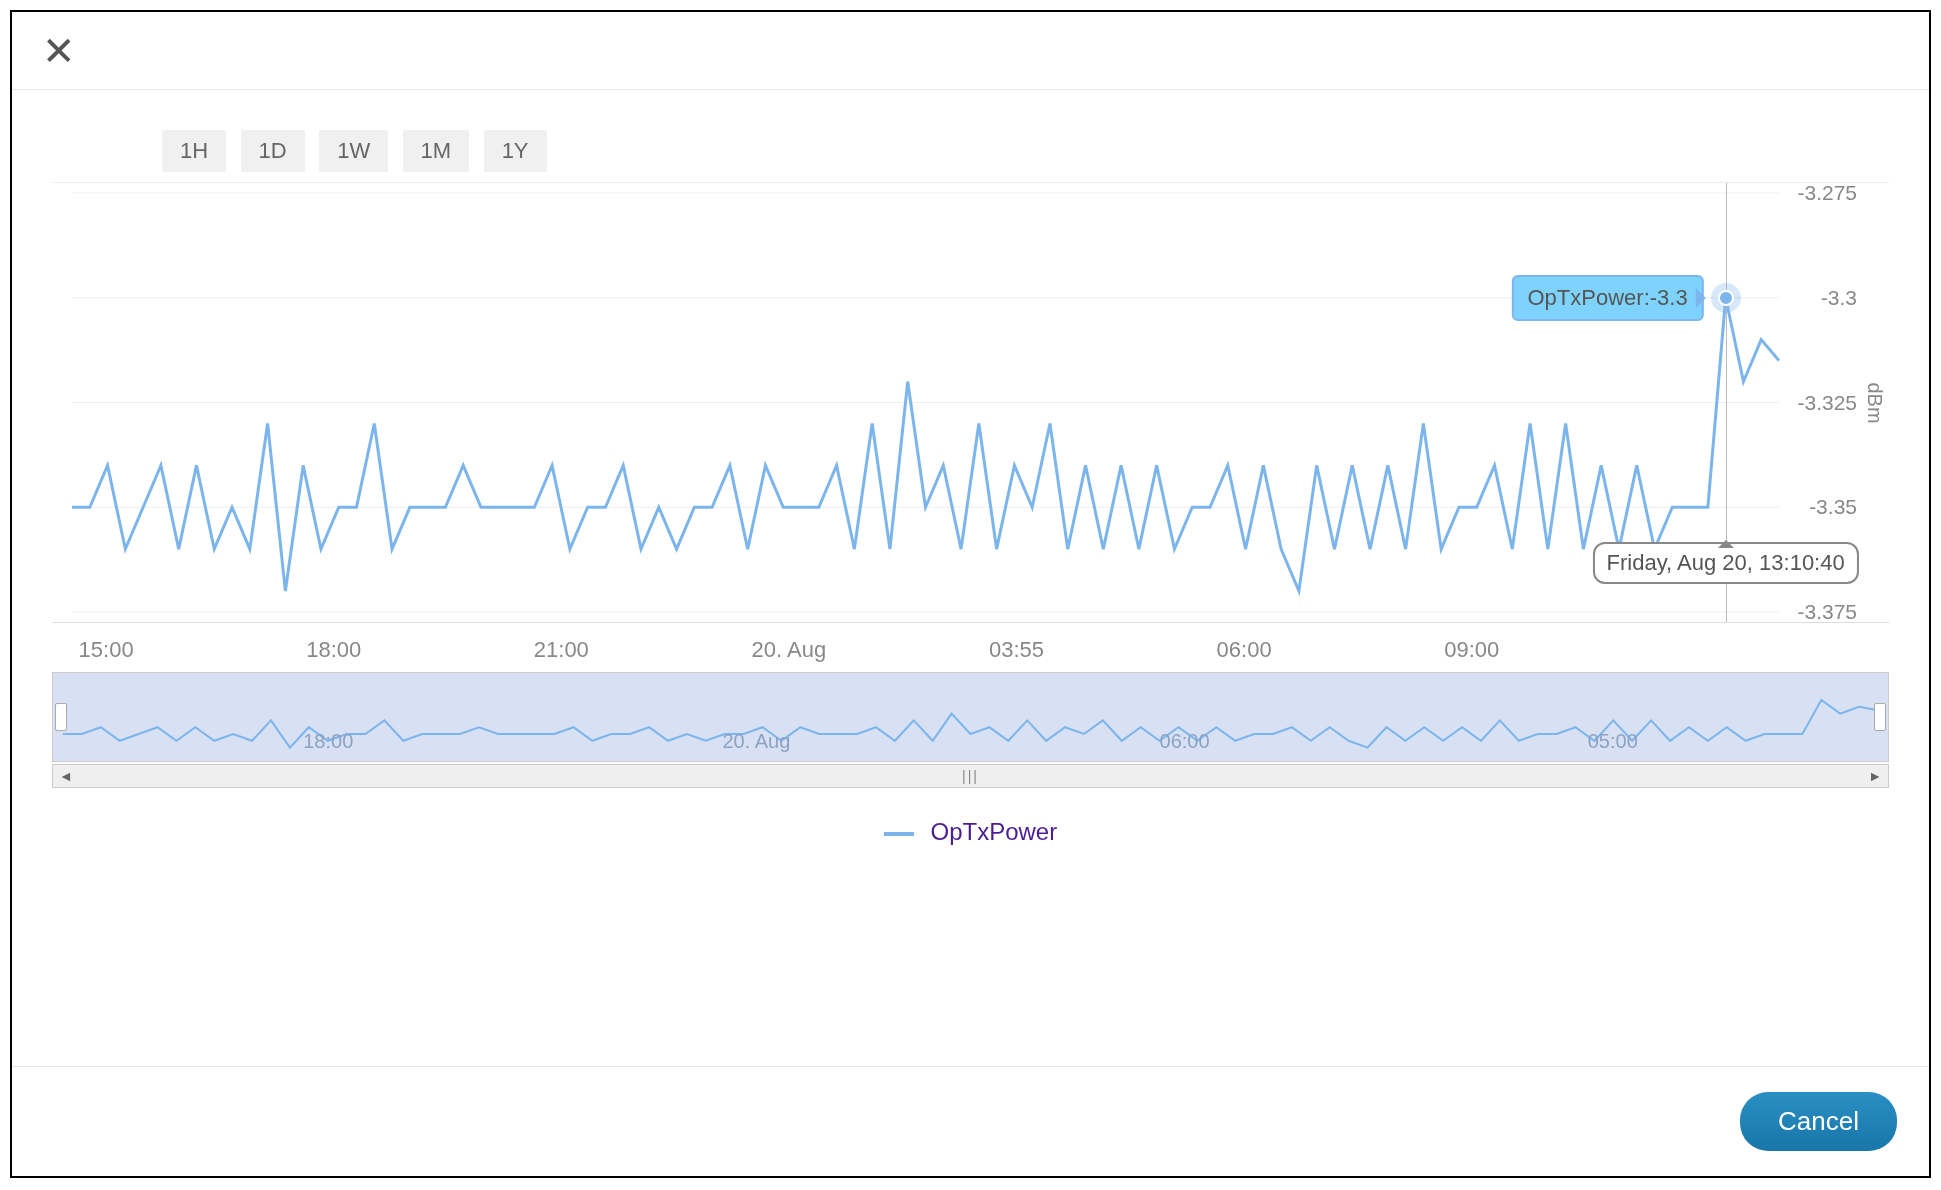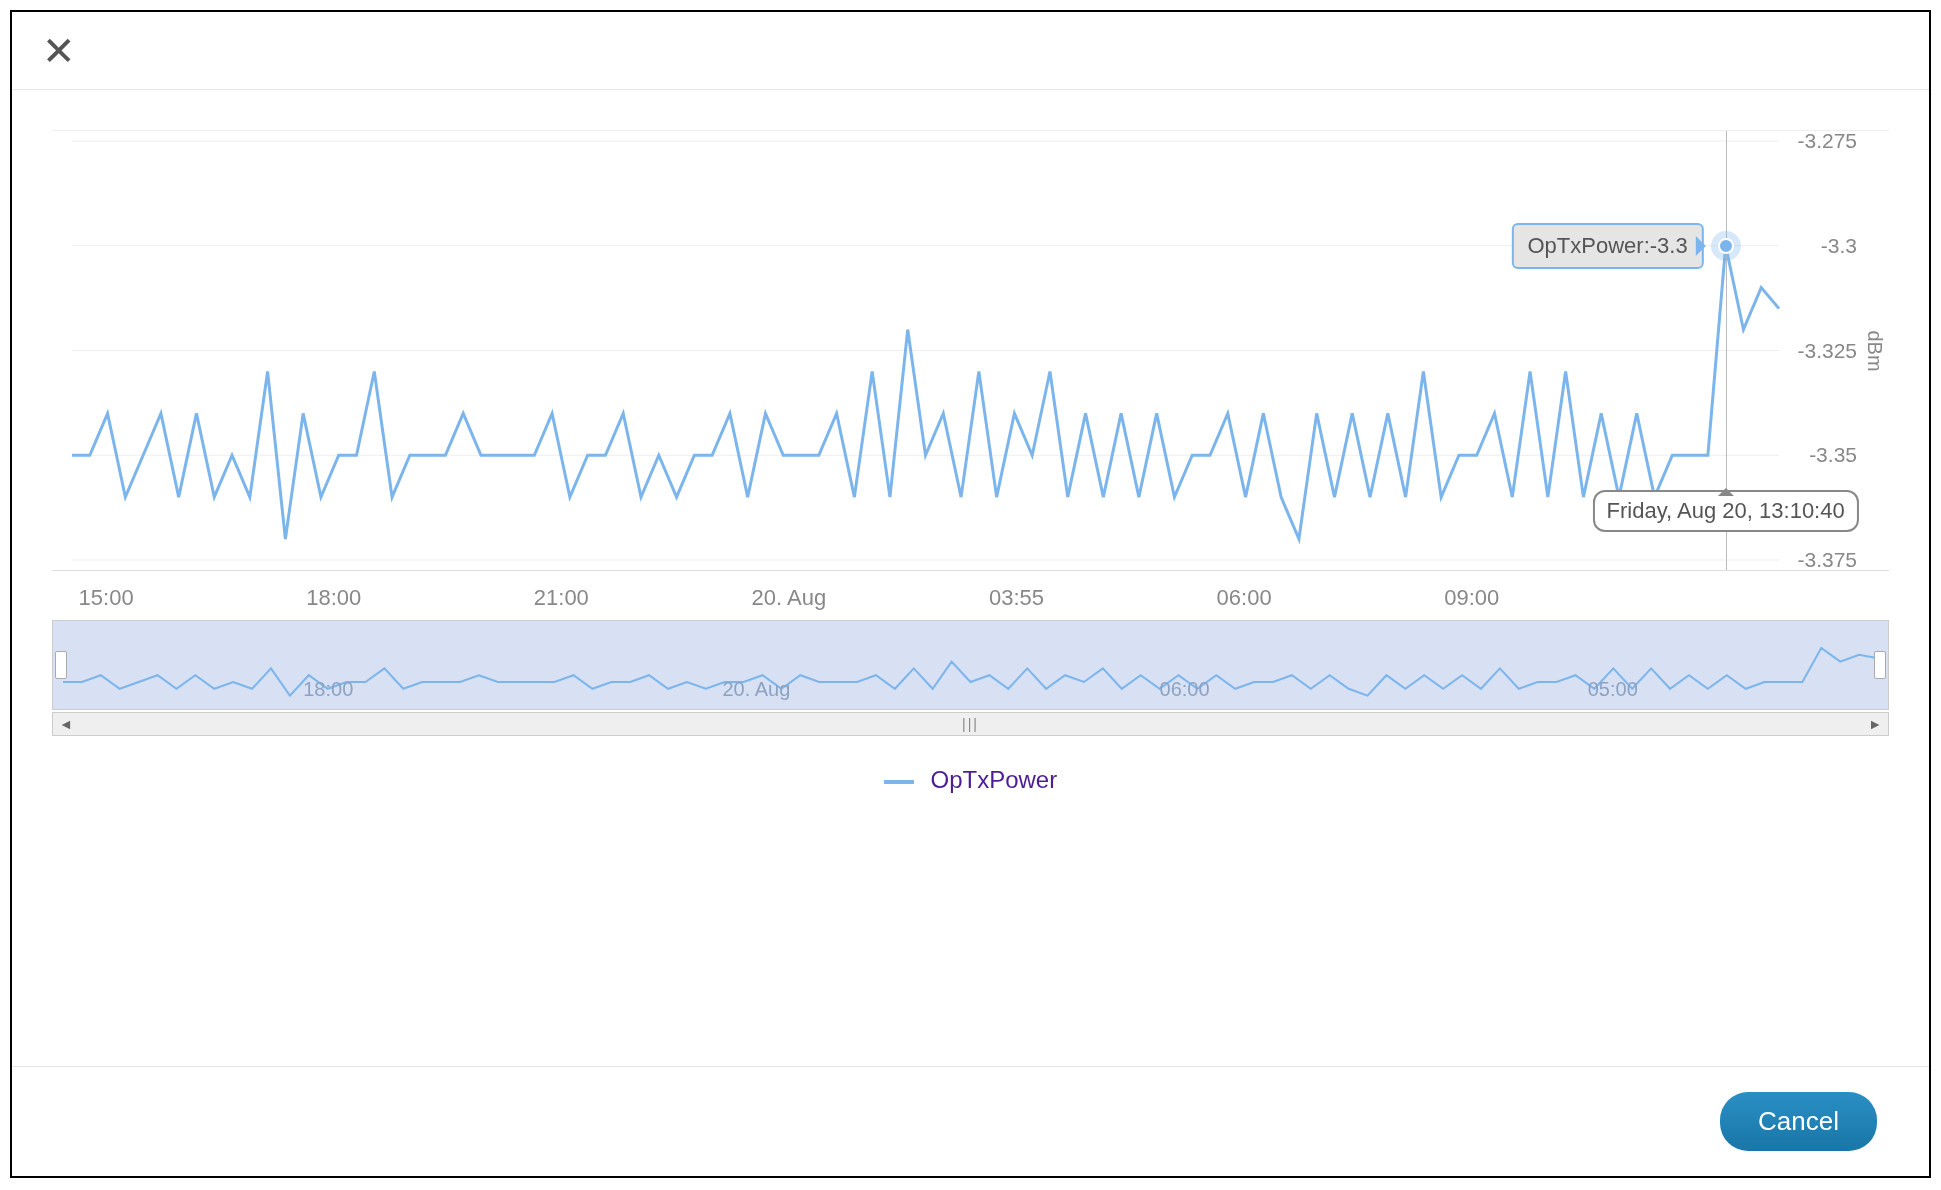--- a/index.html
+++ b/index.html
@@ -112,21 +112,21 @@
     left: 50%; top: 50%;
     width: 12px; height: 12px;
     transform: translate(-50%,-50%);
     background: #7cb5ec;
     border: 2px solid #fff;
     border-radius: 50%;
   }
   .tooltip-bubble {
     position: absolute;
     transform: translate(-100%, -50%);
-    background: #e5e5e5;
+    background: #7dd3fc;
     border: 2px solid #7cb5ec;
     border-radius: 6px;
     padding: 8px 14px;
     font-size: 22px;
     color: #555;
     white-space: nowrap;
   }
   .tooltip-bubble::after {
     content: '';
     position: absolute;
@@ -226,21 +226,21 @@
     margin-right: 10px;
   }
   .footer-bar {
     position: absolute;
     left: 0; right: 0; bottom: 0;
     height: 110px;
     border-top: 1px solid #e6e6e6;
     display: flex;
     align-items: center;
     justify-content: flex-end;
-    padding: 0 52px;
+    padding: 0 32px;
   }
   .cancel-btn {
     background: #1976a8;
     background: linear-gradient(#2a8fc4, #1976a8);
     color: #fff;
     border: none;
     border-radius: 28px;
     font-size: 26px;
     padding: 14px 38px;
     cursor: pointer;
@@ -250,20 +250,27 @@
 <body>
 
 <div class="outer-frame">
 
   <div class="header-bar">
     <span class="close-x">✕</span>
   </div>
 
   <div class="content-zone">
 
+    <div class="time-range-row">
+      <span class="time-range-btn">1H</span>
+      <span class="time-range-btn">1D</span>
+      <span class="time-range-btn">1W</span>
+      <span class="time-range-btn">1M</span>
+      <span class="time-range-btn">1Y</span>
+    </div>
 
     <div class="chart-wrap" id="chart-wrap">
       <svg class="chart-svg" id="chart-svg">
           <line x1="20" y1="10" x2="1727" y2="10" stroke="#eee" stroke-width="1"></line>
           <line x1="20" y1="114.74999999999953" x2="1727" y2="114.74999999999953" stroke="#eee" stroke-width="1"></line>
           <line x1="20" y1="219.50000000000094" x2="1727" y2="219.50000000000094" stroke="#eee" stroke-width="1"></line>
           <line x1="20" y1="324.25000000000045" x2="1727" y2="324.25000000000045" stroke="#eee" stroke-width="1"></line>
           <line x1="20" y1="429" x2="1727" y2="429" stroke="#eee" stroke-width="1"></line>
           <path d="M20 324.25000000000045 L37.78125 324.25000000000045 L55.5625 282.34999999999957 L73.34375 366.1499999999995 L91.125 324.25000000000045 L108.90625 282.34999999999957 L126.6875 366.1499999999995 L144.46875 282.34999999999957 L162.25 366.1499999999995 L180.03125 324.25000000000045 L197.8125 366.1499999999995 L215.59375 240.45000000000047 L233.375 408.05000000000047 L251.15624999999997 282.34999999999957 L268.9375 366.1499999999995 L286.71875 324.25000000000045 L304.5 324.25000000000045 L322.28125 240.45000000000047 L340.0625 366.1499999999995 L357.84375 324.25000000000045 L375.625 324.25000000000045 L393.40625 324.25000000000045 L411.1875 282.34999999999957 L428.96875 324.25000000000045 L446.75 324.25000000000045 L464.53125000000006 324.25000000000045 L482.31249999999994 324.25000000000045 L500.09375 282.34999999999957 L517.875 366.1499999999995 L535.65625 324.25000000000045 L553.4375 324.25000000000045 L571.21875 282.34999999999957 L589 366.1499999999995 L606.78125 324.25000000000045 L624.5625 366.1499999999995 L642.34375 324.25000000000045 L660.125 324.25000000000045 L677.90625 282.34999999999957 L695.6875 366.1499999999995 L713.46875 282.34999999999957 L731.25 324.25000000000045 L749.03125 324.25000000000045 L766.8125 324.25000000000045 L784.59375 282.34999999999957 L802.375 366.1499999999995 L820.15625 240.45000000000047 L837.9375 366.1499999999995 L855.71875 198.54999999999953 L873.5 324.25000000000045 L891.2812499999999 282.34999999999957 L909.0625000000001 366.1499999999995 L926.84375 240.45000000000047 L944.6249999999999 366.1499999999995 L962.4062500000001 282.34999999999957 L980.1875 324.25000000000045 L997.9687499999999 240.45000000000047 L1015.7500000000001 366.1499999999995 L1033.53125 282.34999999999957 L1051.3125 366.1499999999995 L1069.09375 282.34999999999957 L1086.875 366.1499999999995 L1104.65625 282.34999999999957 L1122.4375 366.1499999999995 L1140.21875 324.25000000000045 L1158 324.25000000000045 L1175.78125 282.34999999999957 L1193.5625 366.1499999999995 L1211.34375 282.34999999999957 L1229.125 366.1499999999995 L1246.90625 408.05000000000047 L1264.6875 282.34999999999957 L1282.46875 366.1499999999995 L1300.25 282.34999999999957 L1318.03125 366.1499999999995 L1335.8125 282.34999999999957 L1353.59375 366.1499999999995 L1371.375 240.45000000000047 L1389.15625 366.1499999999995 L1406.9375 324.25000000000045 L1424.71875 324.25000000000045 L1442.5 282.34999999999957 L1460.28125 366.1499999999995 L1478.0625 240.45000000000047 L1495.84375 366.1499999999995 L1513.625 240.45000000000047 L1531.40625 366.1499999999995 L1549.1875 282.34999999999957 L1566.96875 366.1499999999995 L1584.75 282.34999999999957 L1602.53125 366.1499999999995 L1620.3125 324.25000000000045 L1638.09375 324.25000000000045 L1655.875 324.25000000000045 L1673.65625 114.74999999999953 L1691.4375 198.54999999999953 L1709.21875 156.65000000000046 L1727 177.60000000000002 " fill="none" stroke="#7cb5ec" stroke-width="3"></path>
         </svg>

